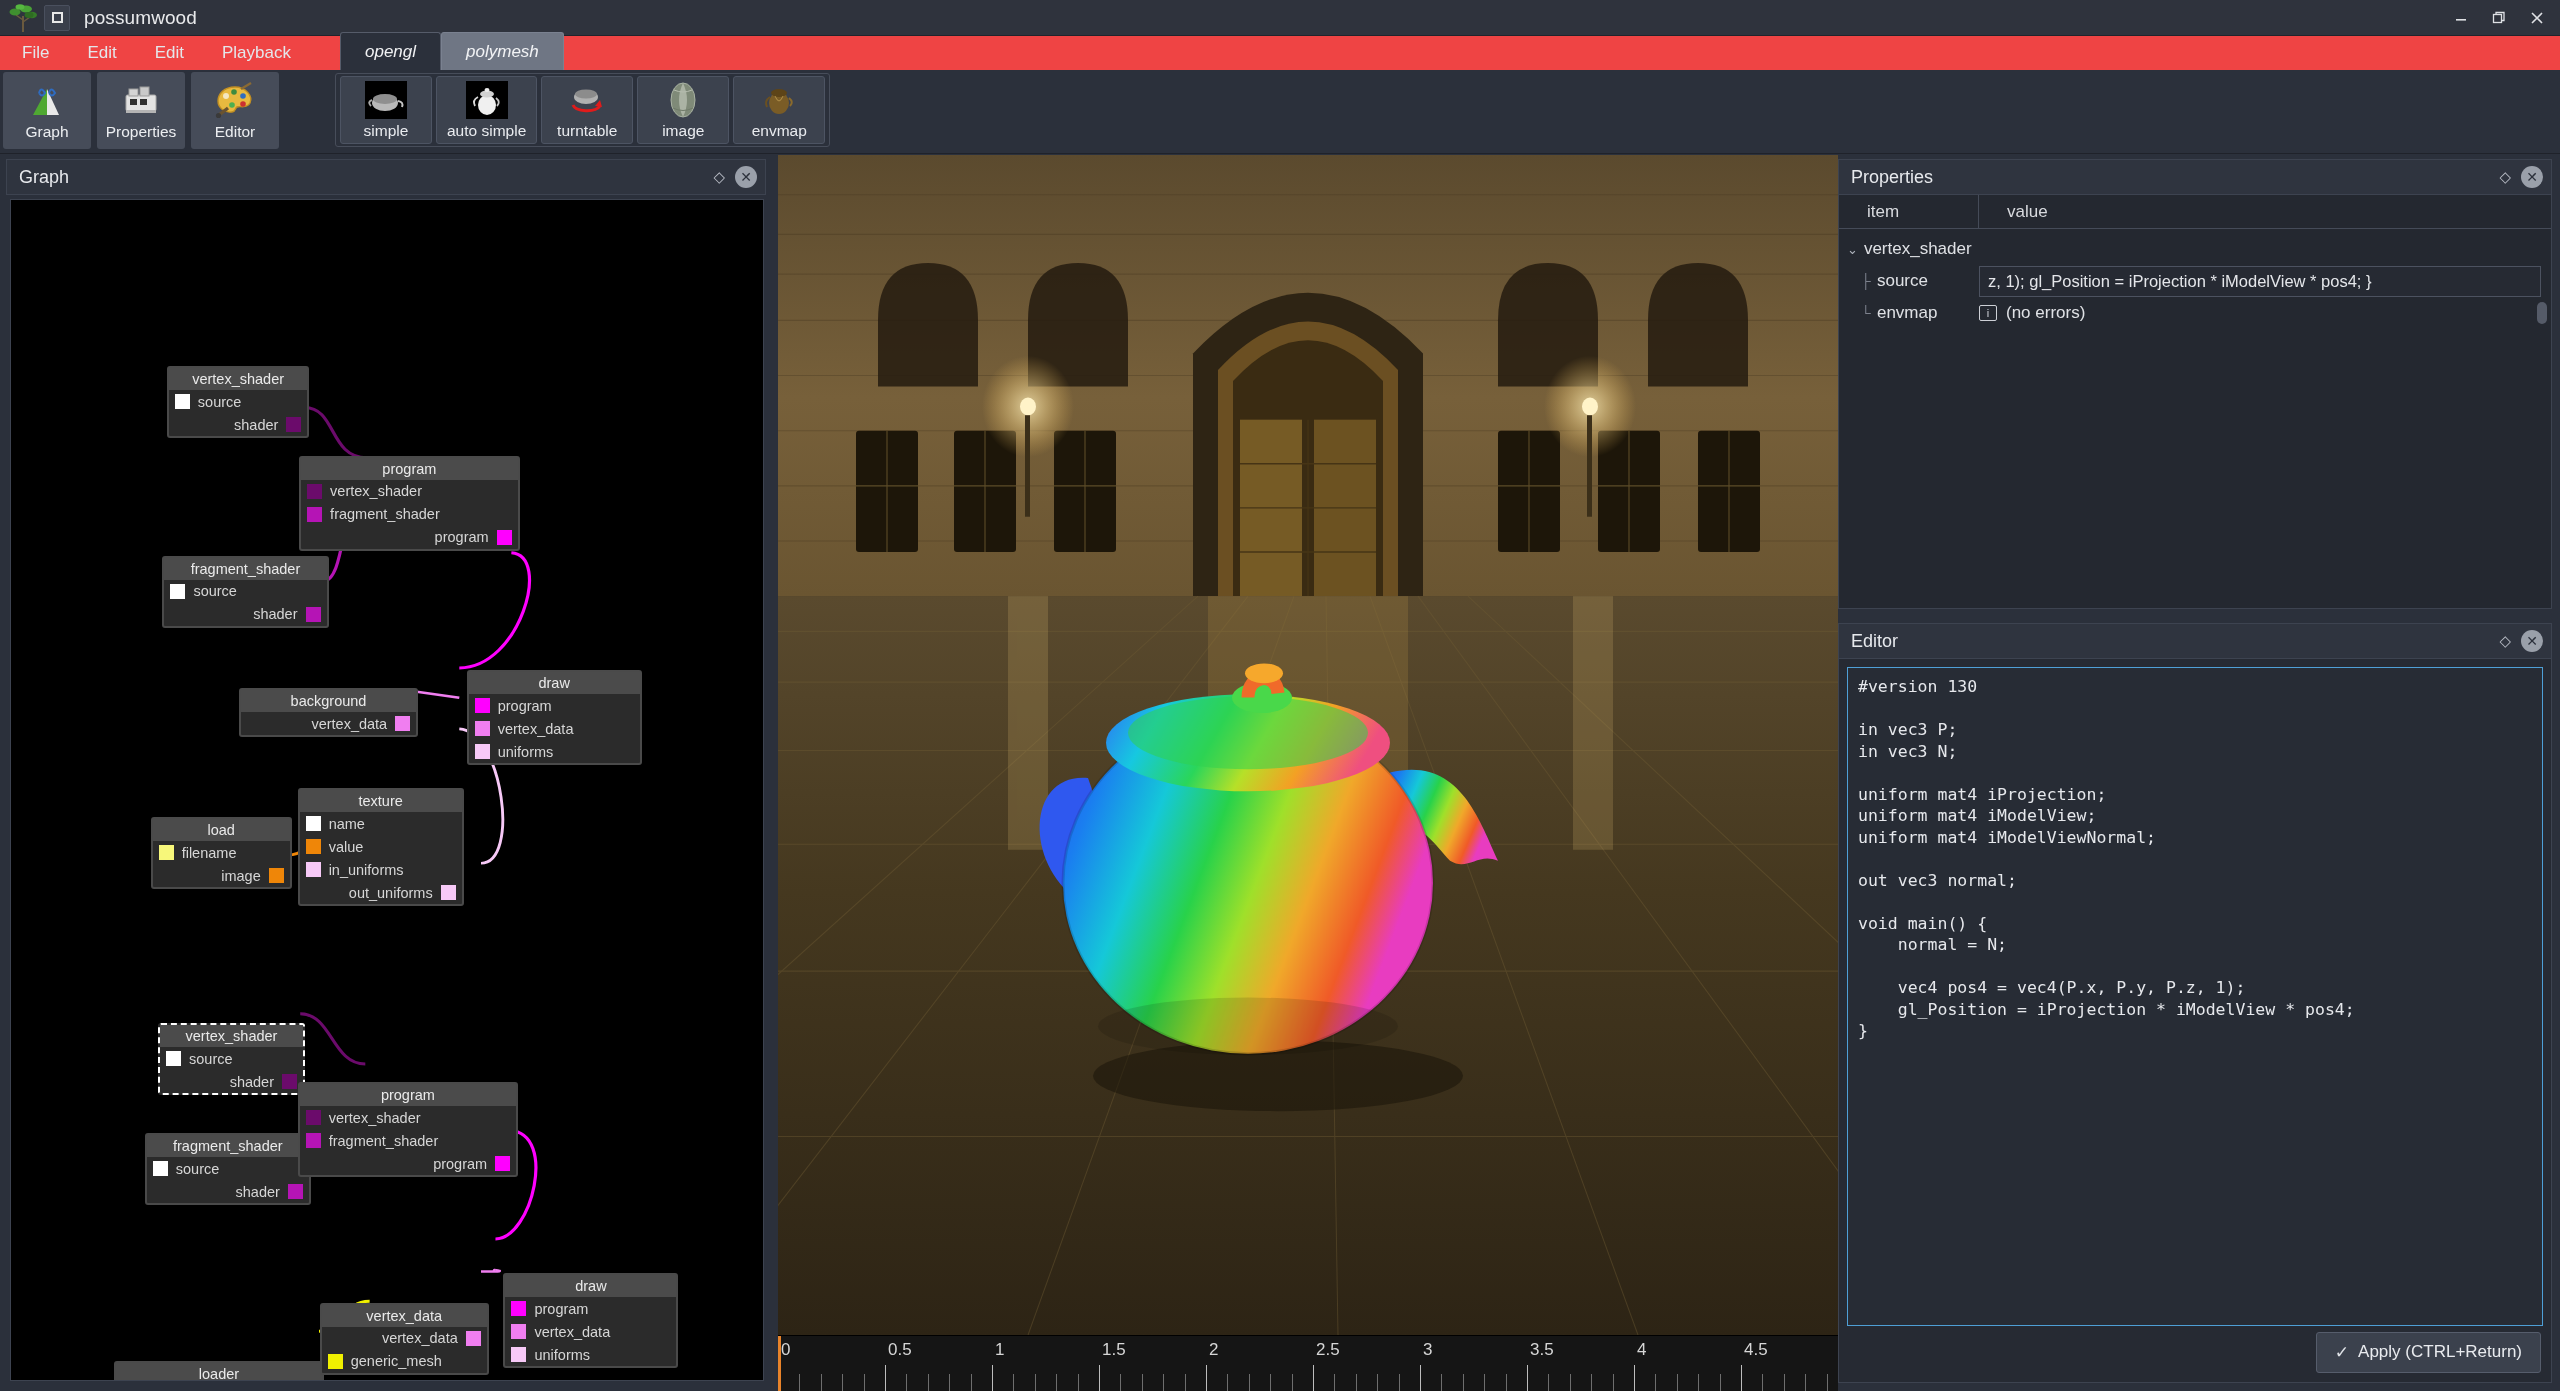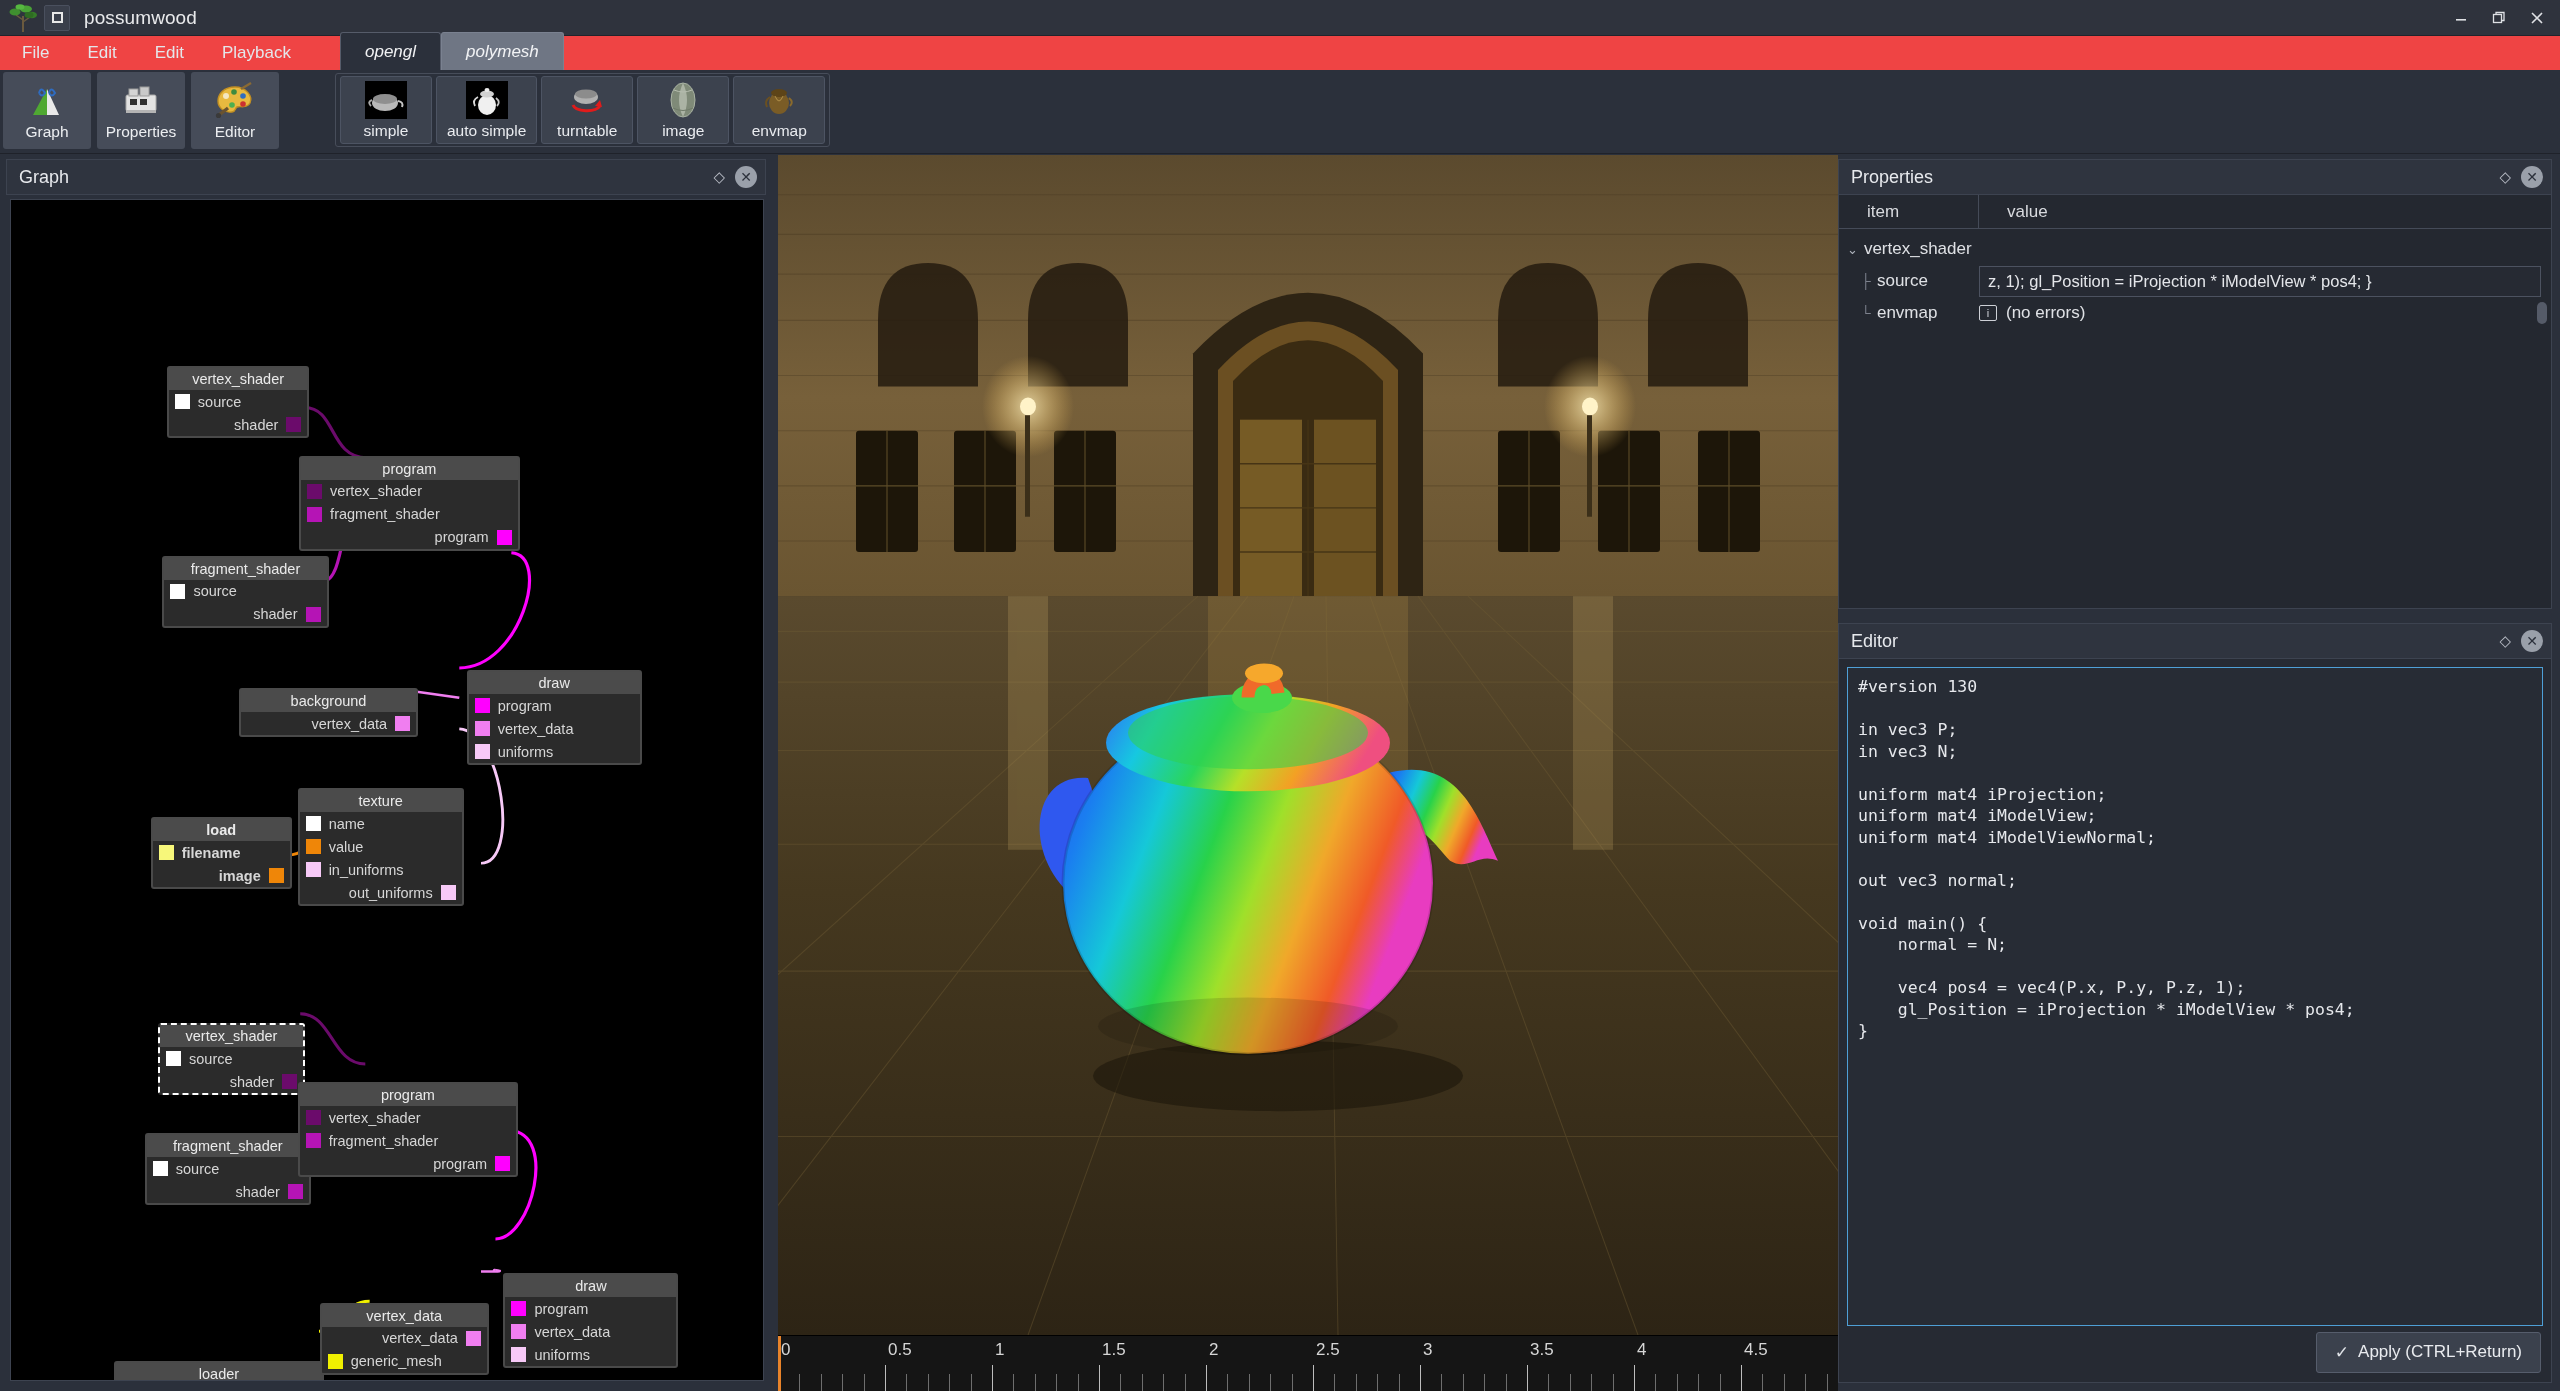--- a/index.html
+++ b/index.html
@@ -424,21 +424,21 @@
             </div>
             <div class="row">
               <span class="port inp" style="background: rgb(240, 126, 240);"></span>
               <span>vertex_data</span>
             </div>
             <div class="row">
               <span class="port inp" style="background: rgb(247, 201, 247);"></span>
               <span>uniforms</span>
             </div>
           </div>
-          <div class="gnode" style="left: 139.65px; top: 617.4px; width: 141.12px; font-weight: bold;">
+          <div class="gnode" style="left: 139.65px; top: 617.4px; width: 141.12px;">
             <div class="hdr">load</div>
             <div class="row">
               <span class="port inp" style="background: rgb(247, 247, 122);"></span>
               <span>filename</span>
             </div>
             <div class="row out">
               <span>image</span>
               <span class="port outp" style="background: rgb(239, 134, 8);"></span>
             </div>
           </div>

